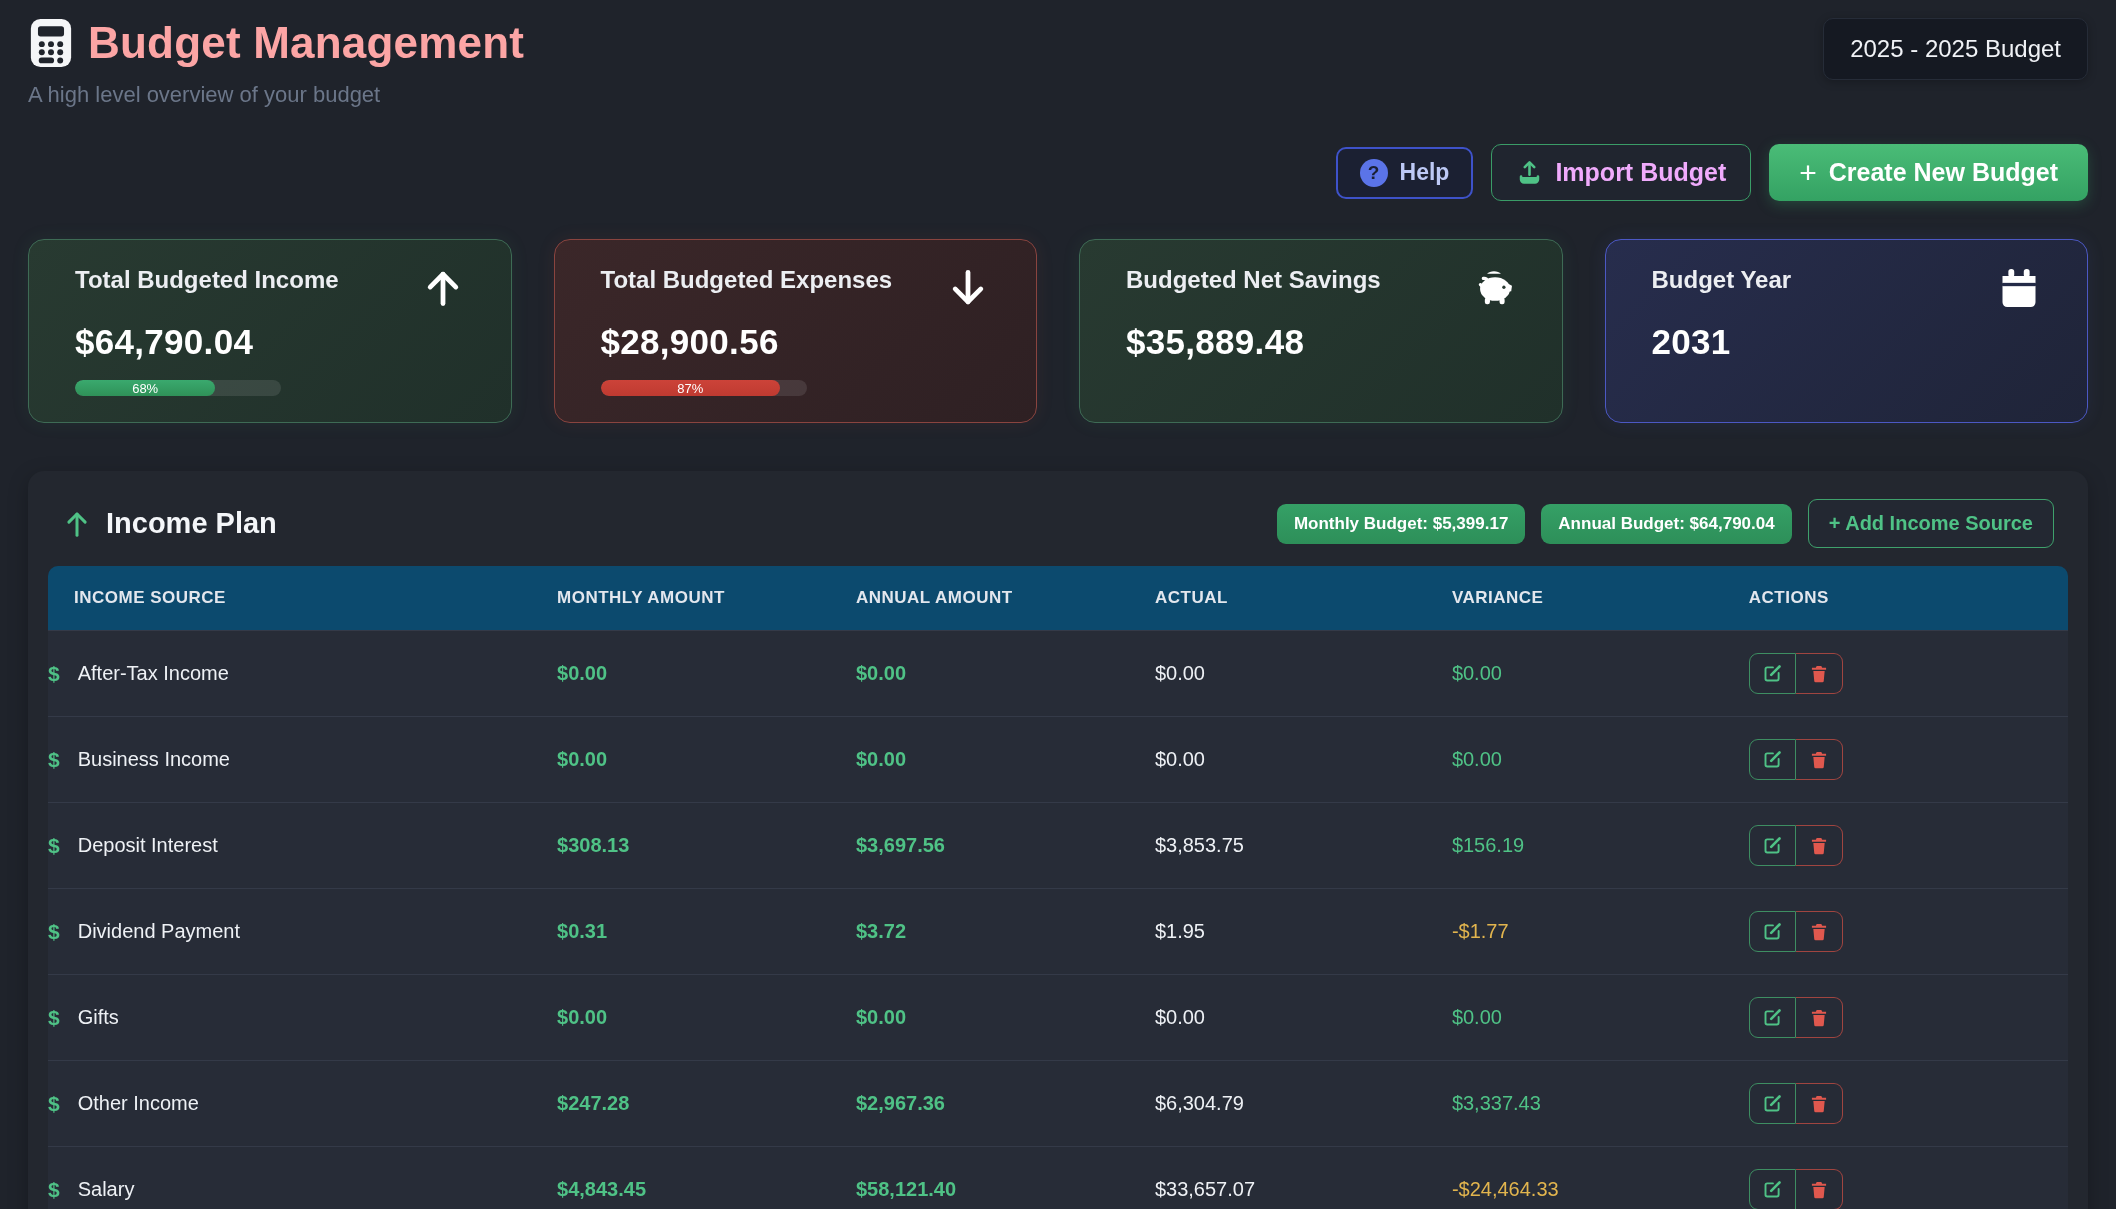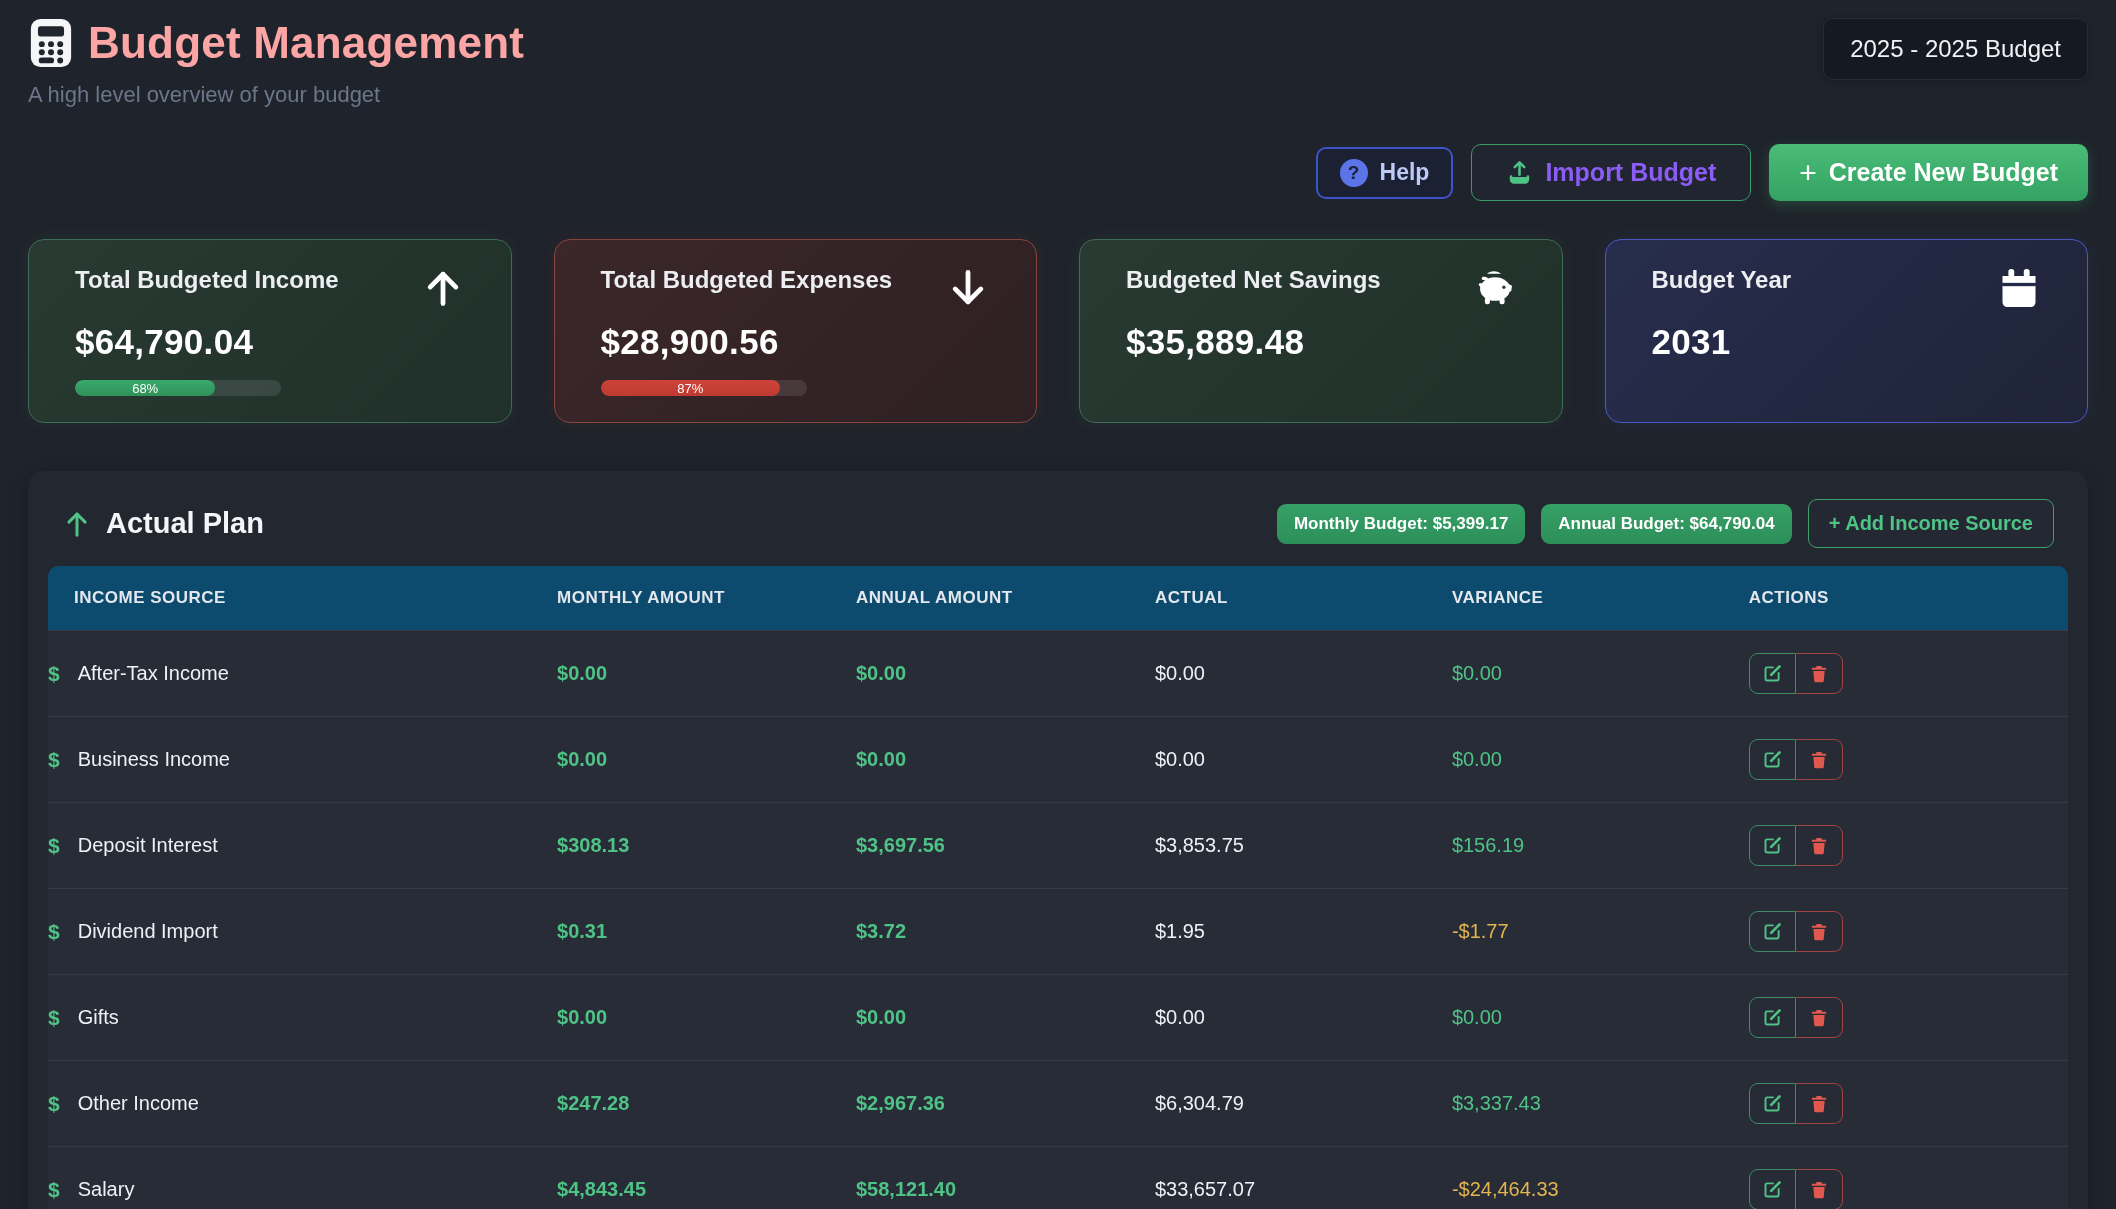--- a/index.html
+++ b/index.html
@@ -30,22 +30,22 @@
   .btn-help {
     background:#1b2032; border:2px solid #3e52c9; color:#bdc9f6;
     font-size:23px; font-weight:bold; padding:10px 22px;
   }
   .q-circle {
     width:28px; height:28px; border-radius:50%; background:#5b74e8; color:#1b2032;
     display:inline-flex; align-items:center; justify-content:center;
     font-size:19px; font-weight:bold;
   }
   .btn-import {
-    background:#20252f; border:1px solid #3a9c67; color:#8b5cf6;
-    font-size:25px; font-weight:bold; padding:13px 34px;
+    background:#20252f; border:1px solid #3a9c67; color:#f0abfc;
+    font-size:25px; font-weight:bold; padding:13px 24px;
   }
   .btn-create {
     background:linear-gradient(180deg,#4abc77,#34a263); border:none; color:#ffffff;
     font-size:25px; font-weight:bold; padding:14px 30px;
     box-shadow:0 4px 14px rgba(60,180,110,.25);
   }
   .plus-glyph { font-size:30px; font-weight:normal; line-height:20px; }
 
   
   .stats { display:grid; grid-template-columns:repeat(4,1fr); gap:42px; margin-top:38px; }
@@ -223,21 +223,21 @@
 
 </div>
 
 <div class="section">
   <div class="section-head">
     <div class="section-title-wrap">
       <svg class="up-arrow-ico" viewBox="0 0 24 24" fill="none" stroke="#4fc286" stroke-width="2.4" stroke-linecap="round" stroke-linejoin="round">
         <path d="M12 21 V4"></path>
           <path d="M5.5 10.5 L12 4 l6.5 6.5"></path>
       </svg>
-      <div class="section-title">Actual Plan</div>
+      <div class="section-title">Income Plan</div>
     </div>
     <div class="head-right">
       <div class="pill">Monthly Budget: $5,399.17</div>
       <div class="pill">Annual Budget: $64,790.04</div>
       <button class="btn btn-add">+ Add Income Source</button>
     </div>
   </div>
 
   <div class="table">
     <div class="tr thead">
@@ -326,21 +326,21 @@
             <path d="M5.2 8.4 h13.6 l-1.1 12.1 a1.6 1.6 0 0 1 -1.6 1.5 H7.9 a1.6 1.6 0 0 1 -1.6 -1.5 z"></path>
           </svg>
         </span>
       </span>
     </div>
   </div>
 
   <div class="tr row">
     <div class="td td-source">
       <span class="dollar">$</span>
-      <span class="bind-source">Dividend Import</span>
+      <span class="bind-source">Dividend Payment</span>
     </div>
     <div class="td amount-green bind-monthly">$0.31</div>
     <div class="td amount-green bind-annual">$3.72</div>
     <div class="td amount-actual bind-actual">$1.95</div>
     <div class="td amount-variance bind-variance neg">-$1.77</div>
     <div class="td actions-cell">
       <span class="action-group">
         <span class="action-btn edit-btn">
           <svg width="21" height="21" viewBox="0 0 24 24" fill="none" stroke="#4fc286" stroke-width="2.2" stroke-linecap="round" stroke-linejoin="round">
             <path d="M12.5 5 H6 a2 2 0 0 0 -2 2 v11 a2 2 0 0 0 2 2 h11 a2 2 0 0 0 2 -2 v-6.5"></path>

